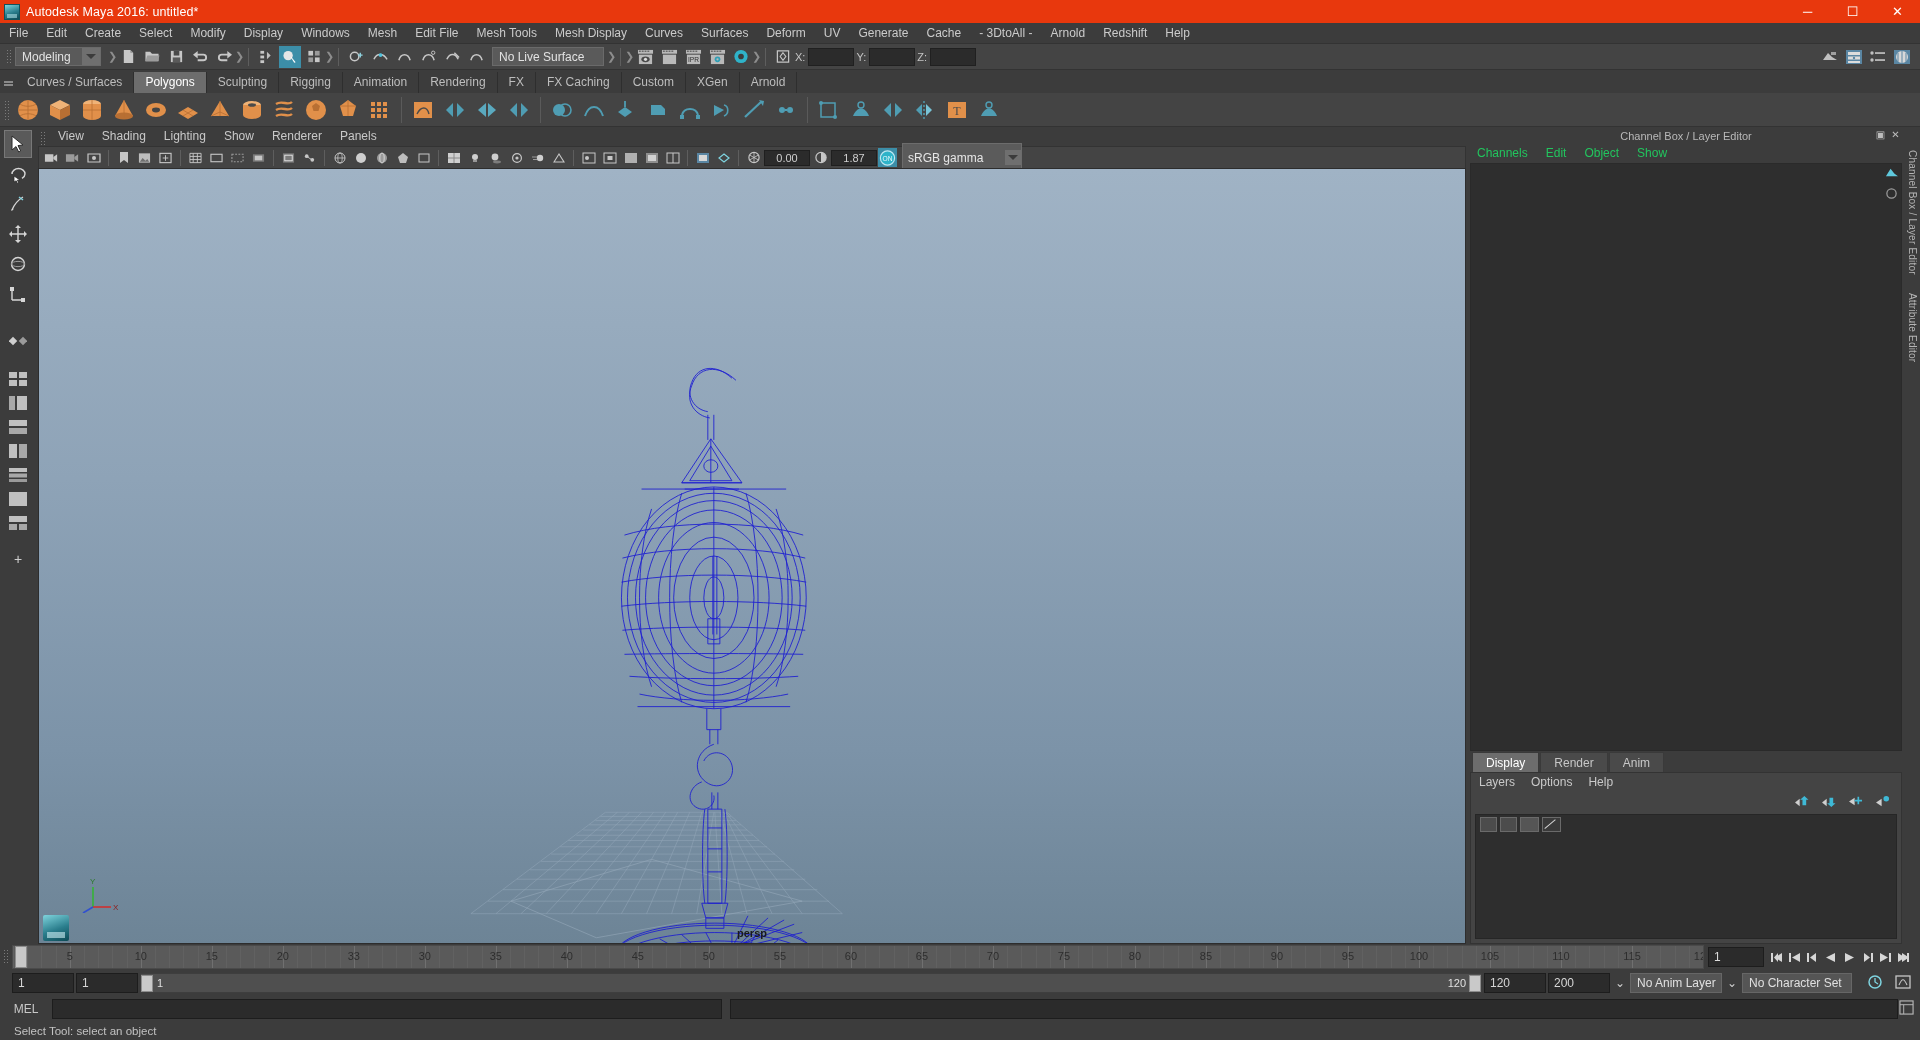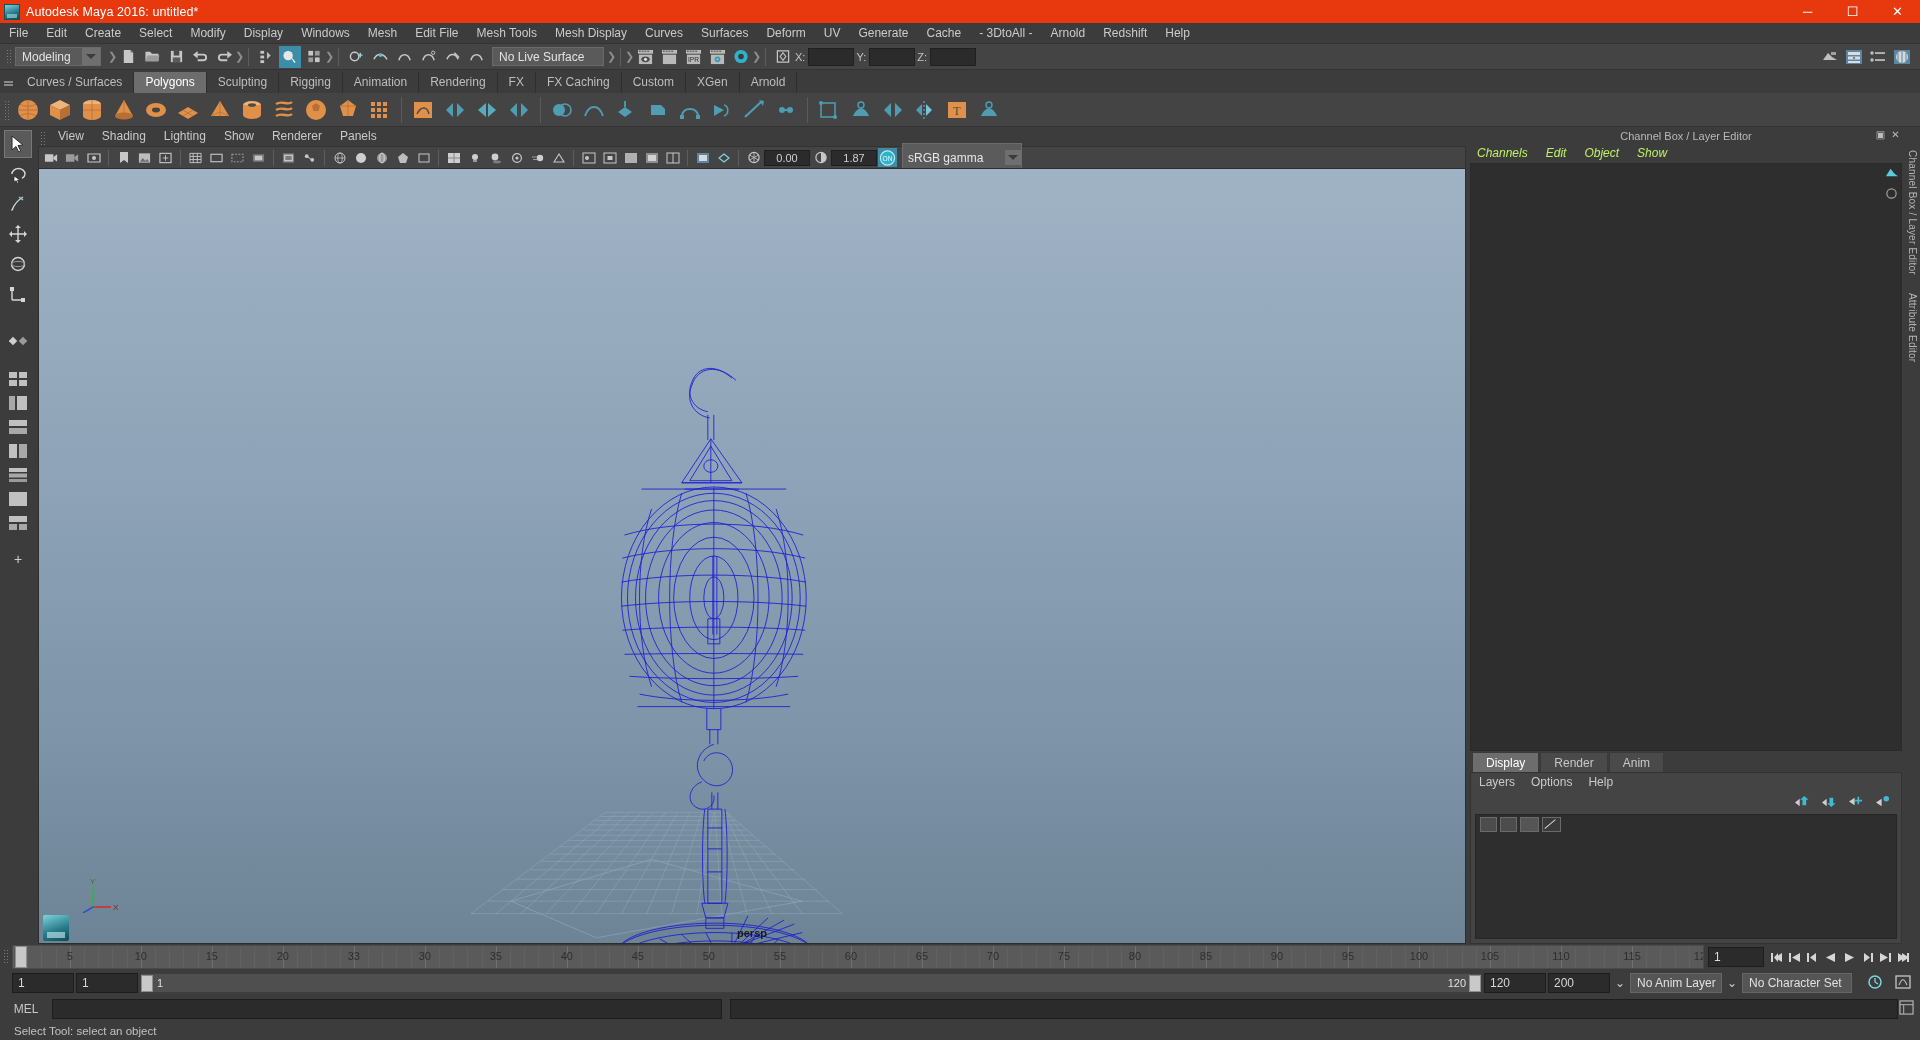--- a/index.html
+++ b/index.html
@@ -142,21 +142,21 @@
   .maya-badge { position:absolute; left: 4px; bottom: 2px; width: 26px; height: 26px;
                 background: linear-gradient(160deg,#7fd4dd 0%, #2a7d8c 55%, #0d4a55 100%); border-radius:2px; }
   .maya-badge::after { content:""; position:absolute; left:4px; bottom:3px; right:4px; height:6px; background:#cdeff3; opacity:.6; }
 
   
   .rightpanel { width: 436px; flex: 0 0 436px; background: #3c3c3c; display: flex; flex-direction: column; min-height:0; }
   .rp-header { height: 17px; flex: 0 0 17px; display: flex; align-items: center; justify-content: center; position: relative; font-size: 11px; color: #b9b9b9; }
   .rp-hdr-btns { position: absolute; right: 3px; top: 2px; display: flex; gap: 4px; }
   .rp-hdr-btn { width: 11px; height: 11px; color: #bdbdbd; font-size: 10px; line-height: 11px; text-align: center; }
   .rp-menubar { height: 19px; flex: 0 0 19px; display: flex; align-items: center; background: #3c3c3c; }
-  .rp-menu { padding: 0 9px; font-size: 12px; line-height: 19px; color: #bef264; font-style: italic; }
+  .rp-menu { padding: 0 9px; font-size: 12px; line-height: 19px; color: #22c55e; }
   .channelbox { flex: 1 1 auto; background: #2e2e2e; border: 1px solid #2a2a2a; margin: 0 2px; min-height: 0; position: relative; }
   .cb-toolcol { position:absolute; right:2px; top:2px; display:flex; flex-direction:column; gap:5px; }
 
   .layer-tabs { height: 21px; flex: 0 0 21px; display: flex; align-items: flex-end; padding-left: 4px; }
   .ltab { height: 20px; line-height: 20px; padding: 0 13px; font-size: 12px; background: #4a4a4a; color: #c7c7c7; border: 1px solid #3a3a3a; border-bottom: none; margin-right: 1px; }
   .ltab.active { background: #6d6d6d; color: #ffffff; }
   .layer-body { flex: 0 0 172px; background: #444; border: 1px solid #333; margin: 0 2px 0 2px; display:flex;flex-direction:column; }
   .layer-menubar { height: 19px; flex: 0 0 19px; display: flex; align-items: center; }
   .layer-menu { padding: 0 8px; font-size: 12px; line-height: 19px; color: #c9c9c9; }
   .layer-btns { height: 22px; flex: 0 0 22px; display: flex; align-items: center; justify-content: flex-end; padding-right: 10px; gap: 11px; }

